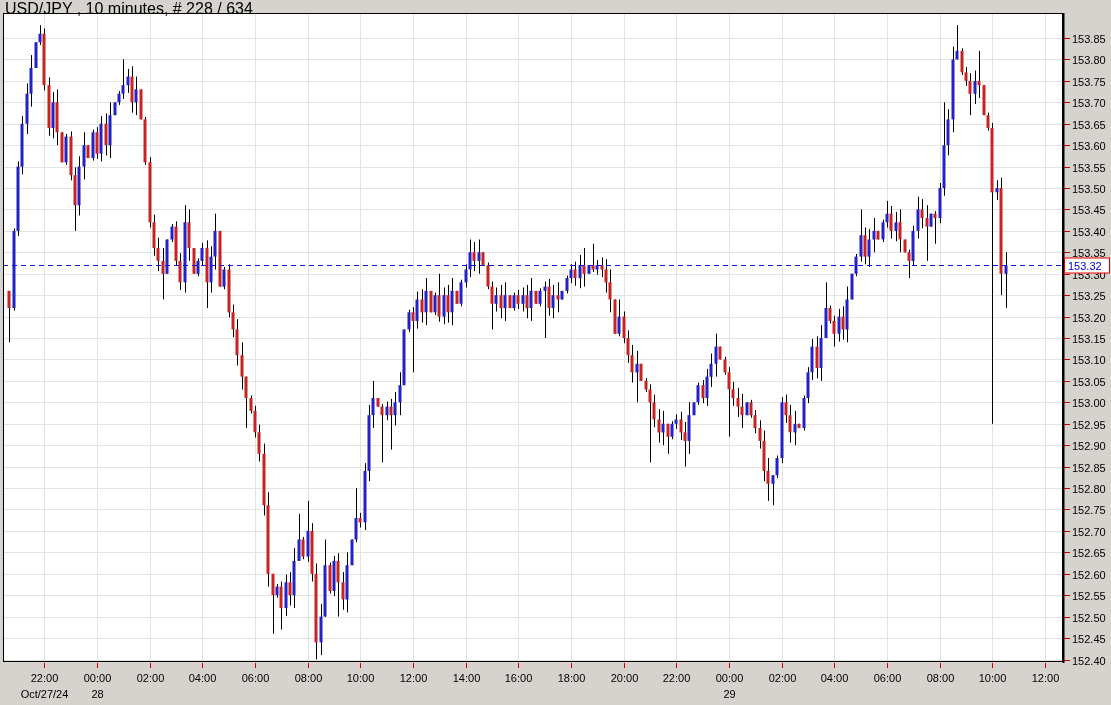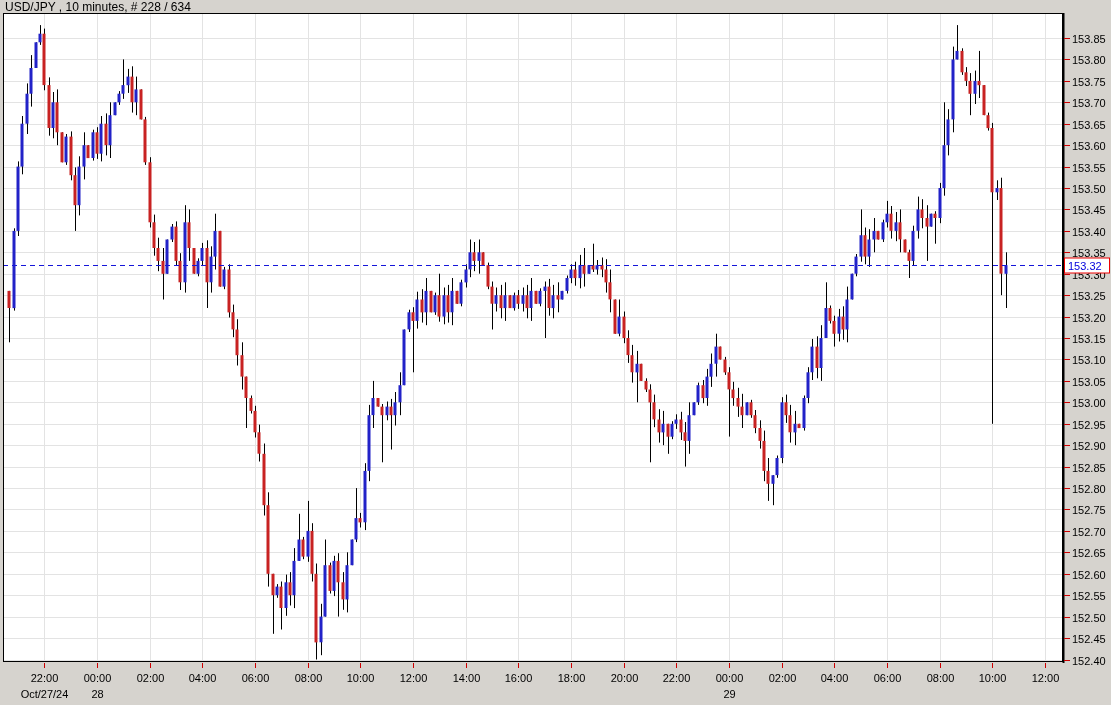--- a/index.html
+++ b/index.html
@@ -1,18 +1,18 @@
 <!DOCTYPE html>
 <html><head>
 <meta charset="utf-8">
 <style>
   html,body{margin:0;padding:0;width:1111px;height:705px;overflow:hidden;
     background:#d6d3ce;font-family:"Liberation Sans",sans-serif;}
   .win{position:relative;width:1111px;height:705px;}
-  .title{position:absolute;left:5px;top:0px;font-size:12px;color:#000;white-space:pre;}
+  .title{position:absolute;left:5px;top:0px;font-size:16px;color:#000;white-space:pre;}
   svg{position:absolute;left:0;top:0;}
   svg text{font-family:"Liberation Sans",sans-serif;font-size:11px;fill:#000;}
 </style>
 </head>
 <body>
 
 <div class="win">
   <svg id="plot" width="1111" height="705">
       <rect x="0" y="0" width="1111" height="705" fill="#d6d3ce"></rect>
       <rect x="3" y="13" width="1060" height="649" fill="#ffffff"></rect>

